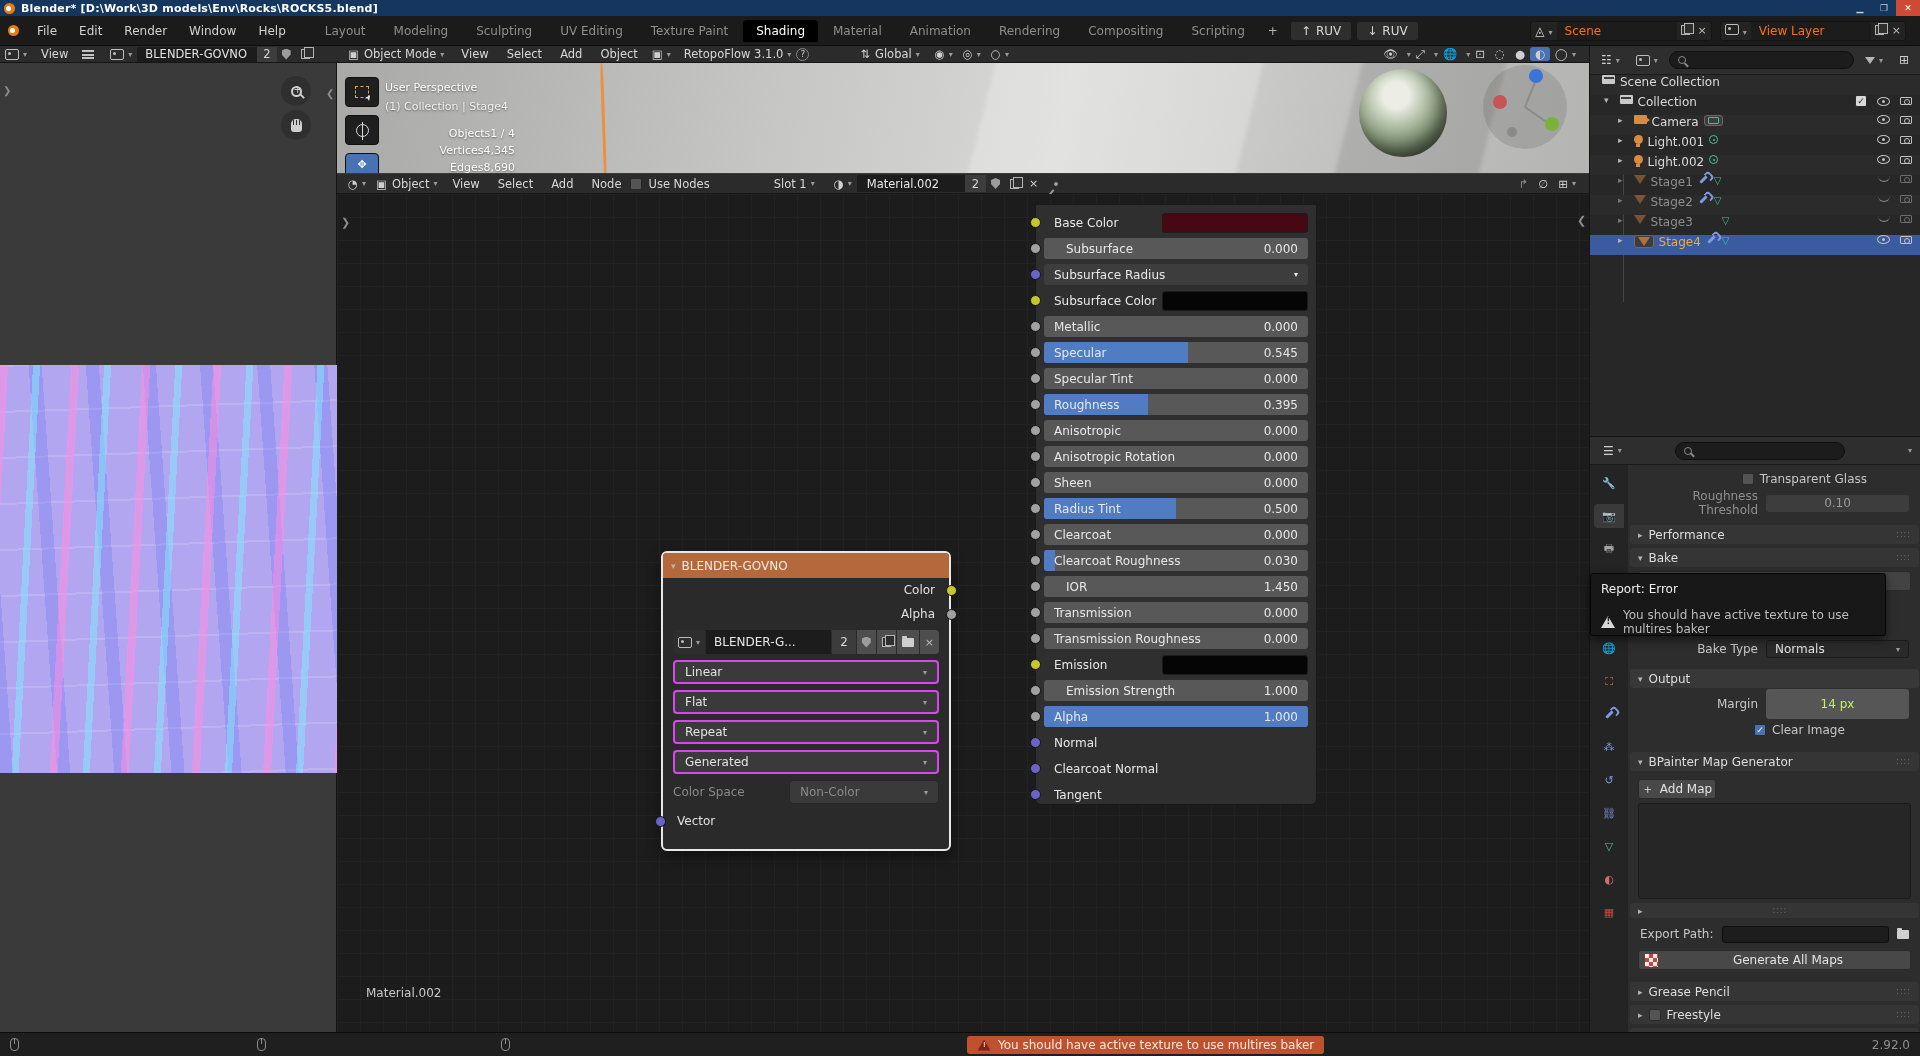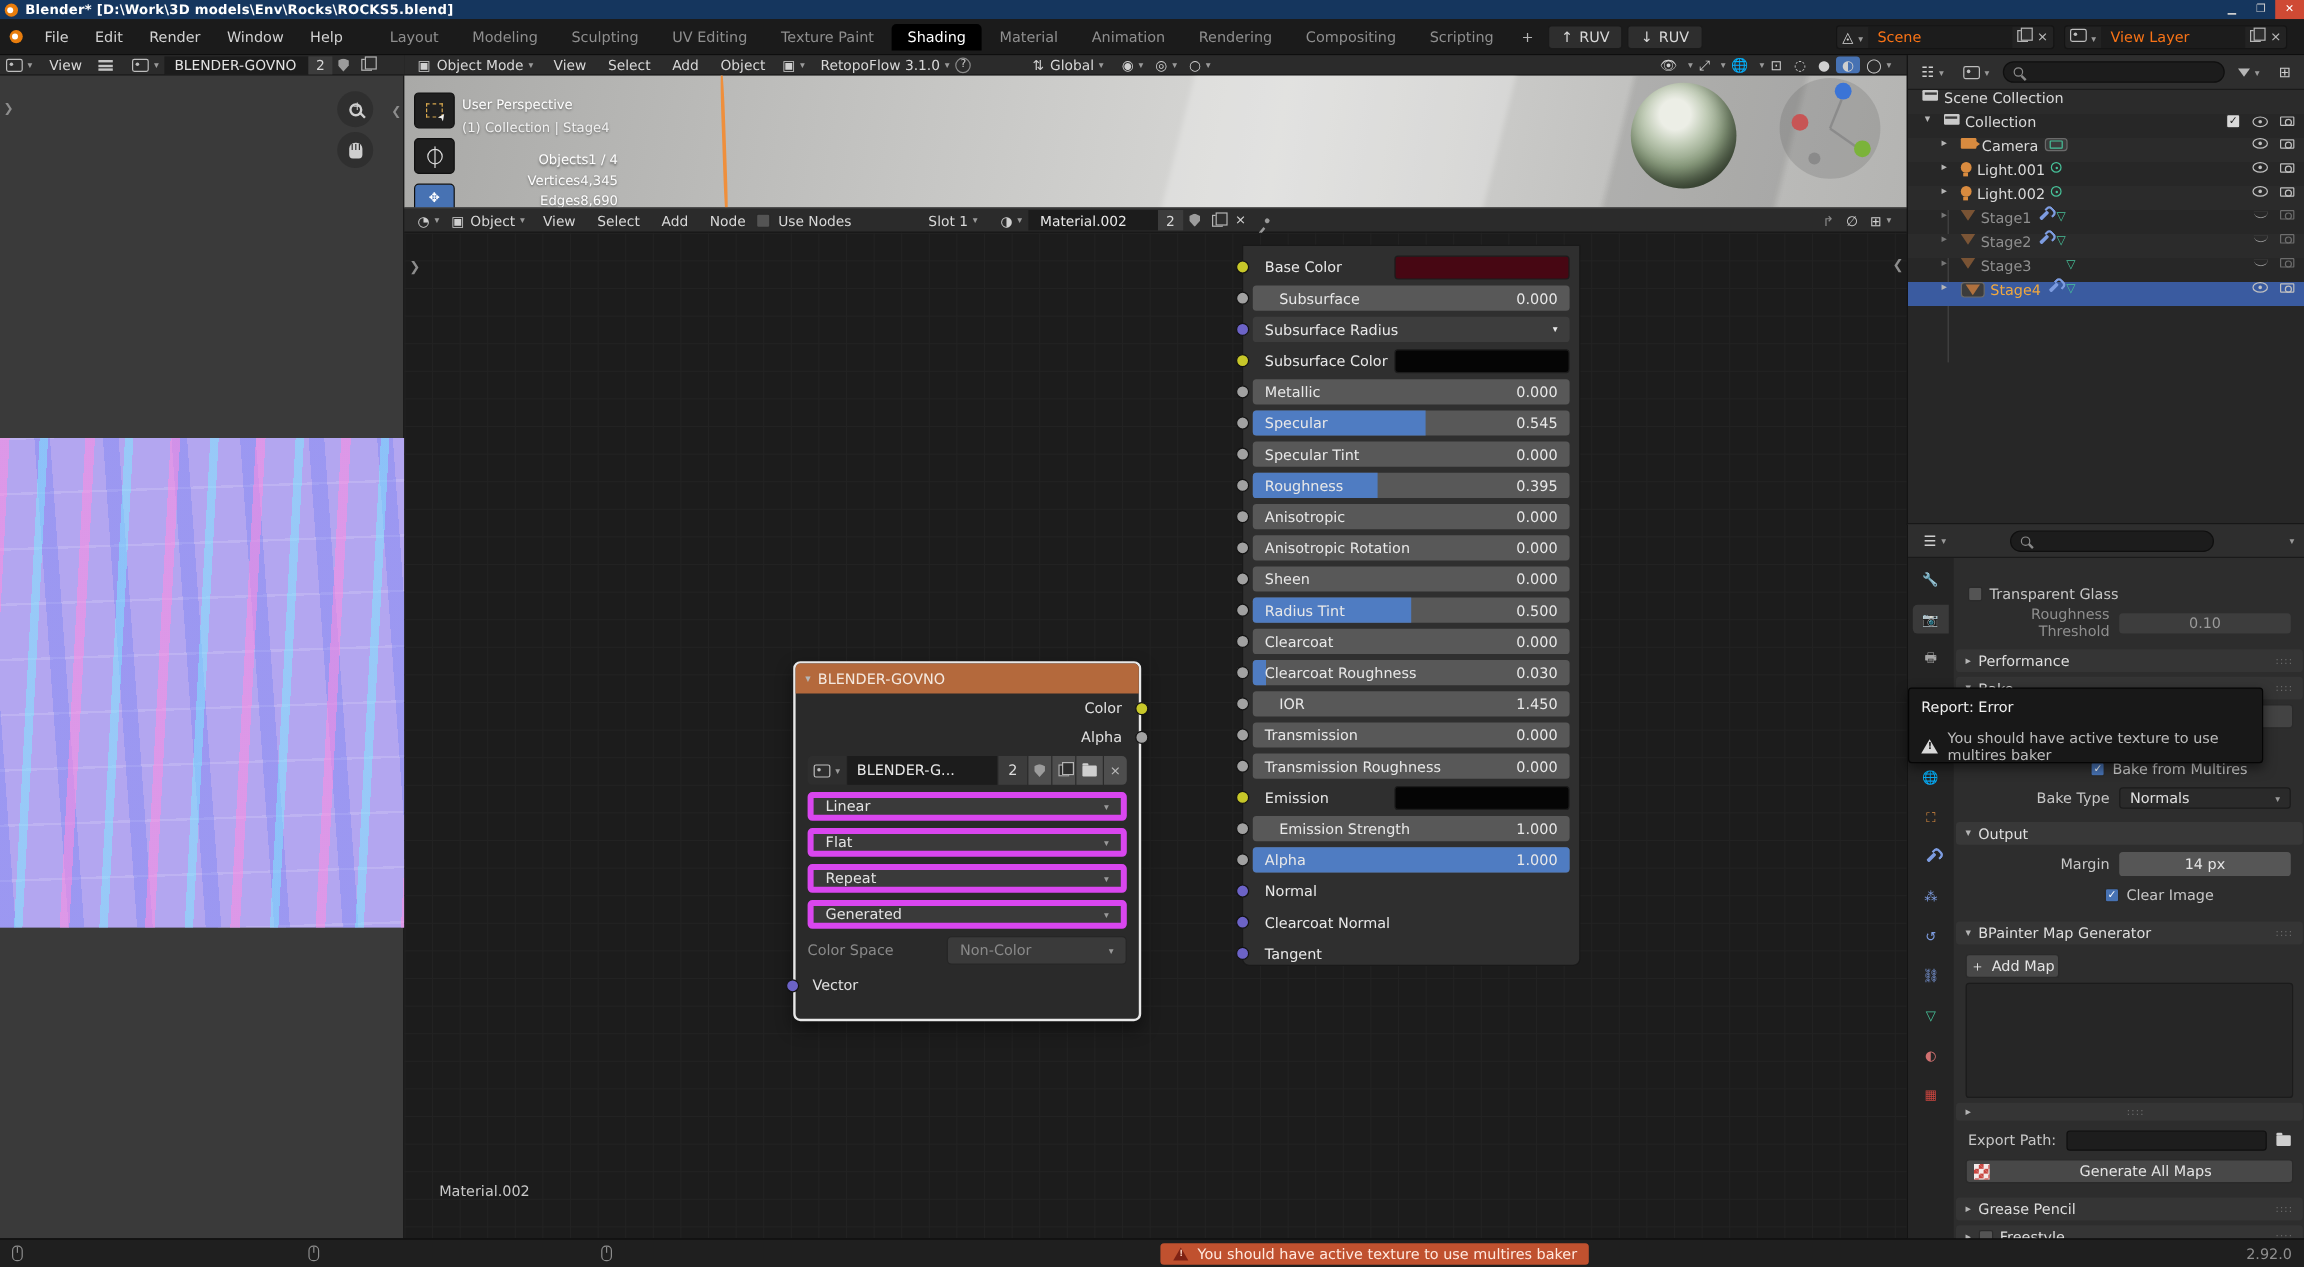--- a/index.html
+++ b/index.html
@@ -119,21 +119,21 @@
   .outrow{position:relative;height:24px;display:flex;align-items:center;justify-content:flex-end;padding-right:14px;color:#e0e0e0}
   .outrow .sock.out{top:7px;right:-8px}
   .inrow{position:relative;height:22px;display:flex;align-items:center;padding-left:14px;color:#e0e0e0}
   .inrow .sock{left:-8px;top:6px}
   .tn-imgsel{display:flex;align-items:center;height:24px;margin:4px 10px;gap:1px}
   .tn-imgsel .b{background:#4e4e4e;height:24px;display:flex;align-items:center;justify-content:center;padding:0 5px}
   .tn-imgsel .b:first-child{border-radius:4px 0 0 4px;background:#2e2e2e}
   .tn-imgsel .b:last-child{border-radius:0 4px 4px 0}
   .tn-imgsel .nm{background:#1c1c1c;color:#e8e8e8;flex:1;height:24px;display:flex;align-items:center;padding:0 8px}
   .tn-imgsel .cnt{background:#3c3c3c;color:#ddd;padding:0 8px}
-  .tn-dd{height:24px;margin:6px 10px;background:#3a3a3a;border:5px solid #d946ef;border-radius:4px;display:flex;align-items:center;padding:0 10px;color:#e3e3e3}
+  .tn-dd{height:24px;margin:6px 10px;background:#3a3a3a;border:2px solid #d946ef;border-radius:4px;display:flex;align-items:center;padding:0 10px;color:#e3e3e3}
   .tn-dd .chev{margin-left:auto}
   .tn-cs{display:flex;align-items:center;margin:6px 10px;color:#8a8a8a}
   .tn-cs .csdd{margin-left:auto;width:150px;height:24px;background:#3a3a3a;border:1px solid #262626;border-radius:4px;display:flex;align-items:center;padding:0 10px;color:#8a8a8a}
   #matlabel{position:absolute;left:29px;top:792px;color:#c9c9c9;font-size:12px}
   .edge-arrow{position:absolute;color:#8d8d8d;font-size:11px}
   
   #outliner{left:1589px;top:46px;width:331px;height:391px;background:#272727;border-left:1px solid #141414;border-bottom:1px solid #141414}
   #outliner .hdr{height:29px;background:#2e2e2e;border-bottom:1px solid #1a1a1a;display:flex;align-items:center;padding:0 6px;gap:6px}
   .searchbox{flex:1;height:18px;background:#1c1c1c;border:1px solid #0f0f0f;border-radius:9px;display:flex;align-items:center;padding:0 8px;gap:6px}
   .olrow{height:20px;display:flex;align-items:flex-start;padding:0 4px;gap:5px;position:relative}
@@ -158,21 +158,21 @@
   
   #props{left:1589px;top:437px;width:331px;height:595px;background:#2d2d2d;border-left:1px solid #141414}
   #props .hdr{height:28px;background:#2e2e2e;border-bottom:1px solid #1a1a1a;display:flex;align-items:center;padding:0 8px;gap:8px}
   #ptabs{position:absolute;left:0;top:28px;width:38px;height:567px;background:#242424;display:flex;flex-direction:column;align-items:center;padding-top:6px;gap:9px}
   .ptab{width:30px;height:24px;border-radius:4px 0 0 4px;display:flex;align-items:center;justify-content:center;font-size:11px;color:#a5a5a5}
   .ptab.active{background:#3a3a3a;color:#e0e0e0}
   #pbody{position:absolute;left:38px;top:28px;width:293px;height:567px}
   .prow{display:flex;align-items:center;padding:0 12px;height:20px;color:#c7c7c7}
   .sect{height:19px;margin:4px 2px;background:#353535;border-radius:3px;display:flex;align-items:center;padding:0 8px;color:#dedede}
   .pfield{height:17px;background:#3d3d3d;border-radius:3px;display:flex;align-items:center;justify-content:center;color:#9a9a9a}
-  .pslider{height:20px;background:#565656;border-radius:3px;display:flex;align-items:center;justify-content:center;color:#e5e5e5}
+  .pslider{height:30px;background:#565656;border-radius:3px;display:flex;align-items:center;justify-content:center;color:#bef264}
   .pdd{height:18px;background:#2a2a2a;border:1px solid #1b1b1b;border-radius:3px;display:flex;align-items:center;padding:0 8px;color:#e0e0e0}
   .pbtn{height:20px;background:#484848;border:1px solid #2a2a2a;border-radius:3px;display:flex;align-items:center;justify-content:center;color:#e3e3e3}
   #tooltip{position:absolute;left:-38px;top:108px;width:296px;height:63px;background:#181818;border:1px solid #050505;border-radius:3px;z-index:5;padding:8px 10px;box-shadow:0 4px 10px rgba(0,0,0,.5)}
   #tooltip .tt1{color:#efefef}
   #tooltip .tt2{color:#bdbdbd;display:flex;gap:8px;align-items:center;margin-top:12px}
   .warn-tri{width:0;height:0;border-left:7px solid transparent;border-right:7px solid transparent;border-bottom:12px solid #d8d8d8;position:relative;display:inline-block}
   .warn-tri::after{content:'!';position:absolute;left:-1.5px;top:1px;font-size:8px;color:#181818;font-weight:bold}
   .listbox{margin:2px 10px;height:96px;background:#262626;border:1px solid #1b1b1b;border-radius:3px}
   
   #statusbar{left:0;top:1032px;width:1920px;height:24px;background:#1f1f1f;border-top:1px solid #0c0c0c;display:flex;align-items:center}
@@ -690,21 +690,21 @@
         <span class="ic-wrench"></span>
       </span>
     <span class="ptab" style="color:#7d9ce0">⁂</span>
     <span class="ptab" style="color:#7d9ce0">↺</span>
     <span class="ptab" style="color:#7d9ce0">⛓</span>
     <span class="ptab" style="color:#47c29a">▽</span>
     <span class="ptab" style="color:#d07070">◐</span>
     <span class="ptab" style="color:#c8453f">▦</span>
   </div>
   <div id="pbody">
-    <div class="prow" style="justify-content:flex-start;gap:6px;margin-top:20px">
+    <div class="prow" style="justify-content:flex-end;gap:6px;margin-top:4px">
       <span class="checkbox"></span>
       <span>Transparent Glass</span>
       <span style="width:36px"></span>
     </div>
     <div class="prow" style="gap:8px;margin-top:4px;color:#8f8f8f">
       <span style="width:118px;text-align:right">Roughness Threshold</span>
       <span class="pfield" style="flex:1">0.10</span>
     </div>
     <div class="sect" style="margin-top:12px">
       <span class="tri">▸</span>

